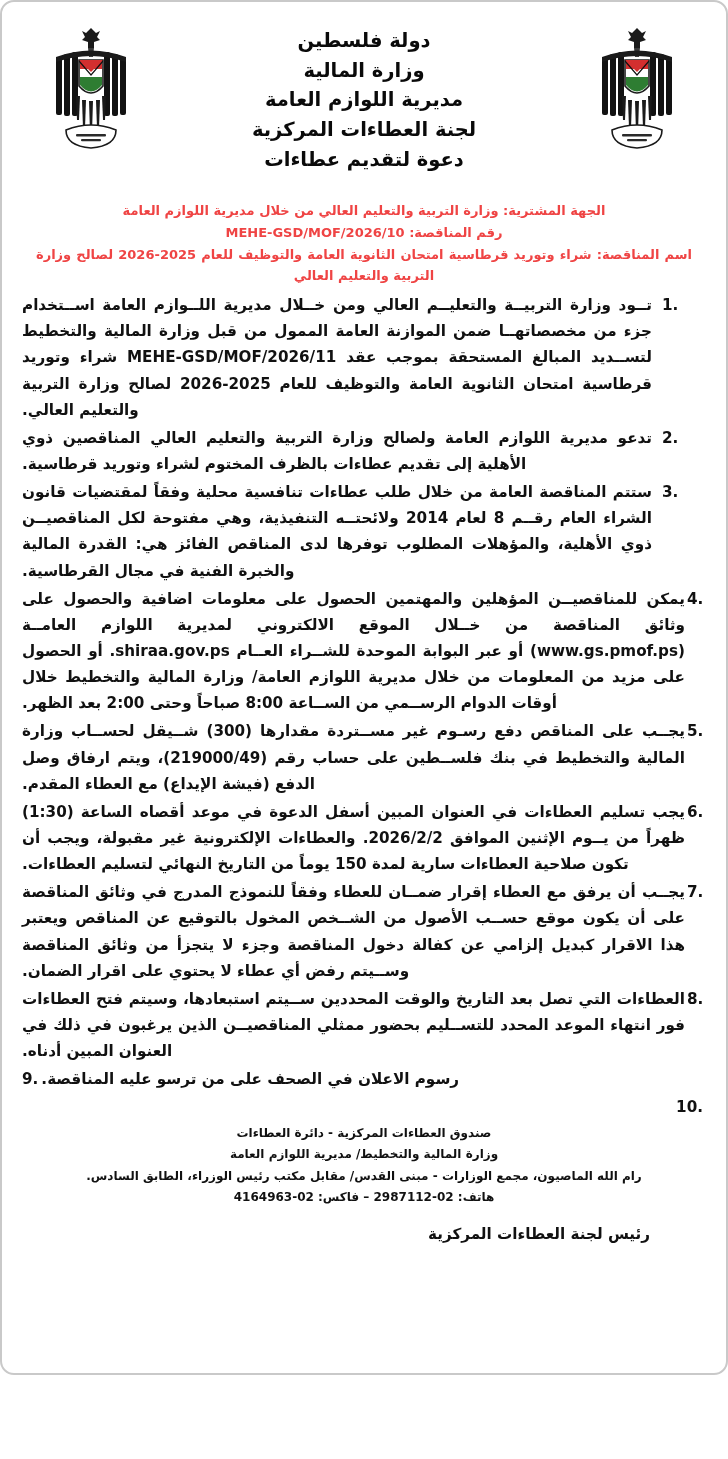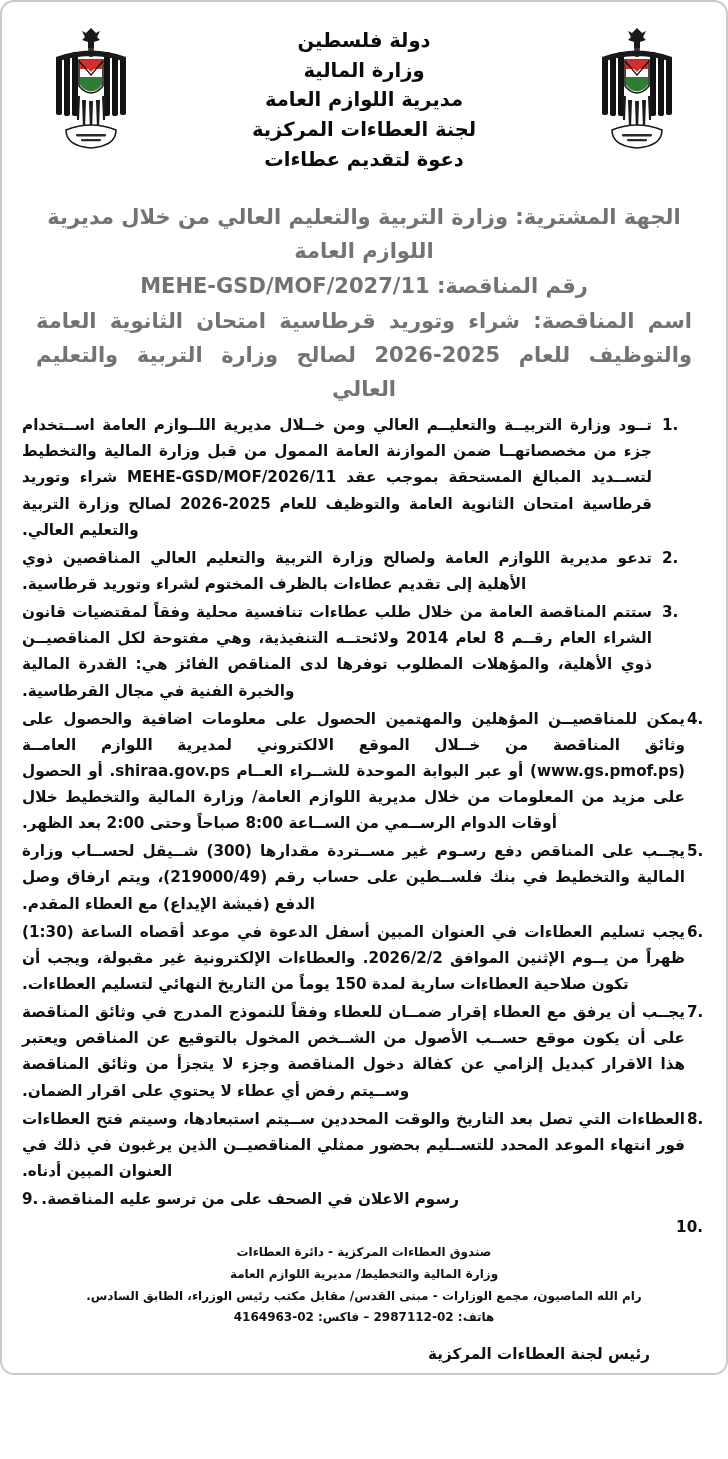--- a/index.html
+++ b/index.html
@@ -56,24 +56,24 @@
     color: #0a0a0a;
   }
 
   
   .intro {
     text-align: center;
     margin-top: 4px;
   }
   .intro p {
     margin: 0 0 1px 0;
-    font-size: 21px;
+    font-size: 13px;
     font-weight: 700;
     line-height: 1.62;
-    color: #737373;
+    color: #ef4444;
   }
   .intro p.wide {
     text-align: justify;
     text-align-last: center;
     padding: 0 14px;
   }
 
   
   .clauses {
     margin-top: 6px;
@@ -211,21 +211,21 @@
           <rect x="29" y="115" width="20" height="2.2" rx="1"></rect>
         </g>
       </svg>
     </div>
   </div>
 
   <div class="intro">
     <p>الجهة المشترية: وزارة التربية والتعليم العالي من خلال مديرية اللوازم العامة</p>
     <p>
       <span>رقم المناقصة:</span>
-      <span class="latin">MEHE-GSD/MOF/2027/11</span>
+      <span class="latin">MEHE-GSD/MOF/2026/10</span>
     </p>
     <p class="wide">اسم المناقصة: شراء وتوريد قرطاسية امتحان الثانوية العامة والتوظيف للعام 2025-2026 لصالح وزارة التربية والتعليم العالي</p>
   </div>
 
   <div class="clauses">
 
     <div class="clause spaced">
       <span class="num">.1</span>
       <span class="body">تــود وزارة التربيــة والتعليــم العالي ومن خــلال مديرية اللــوازم العامة اســتخدام جزء من مخصصاتهــا ضمن الموازنة العامة الممول من قبل وزارة المالية والتخطيط لتســديد المبالغ المستحقة بموجب عقد MEHE-GSD/MOF/2026/11 شراء وتوريد قرطاسية امتحان الثانوية العامة والتوظيف للعام 2025-2026 لصالح وزارة التربية والتعليم العالي.</span>
     </div>

